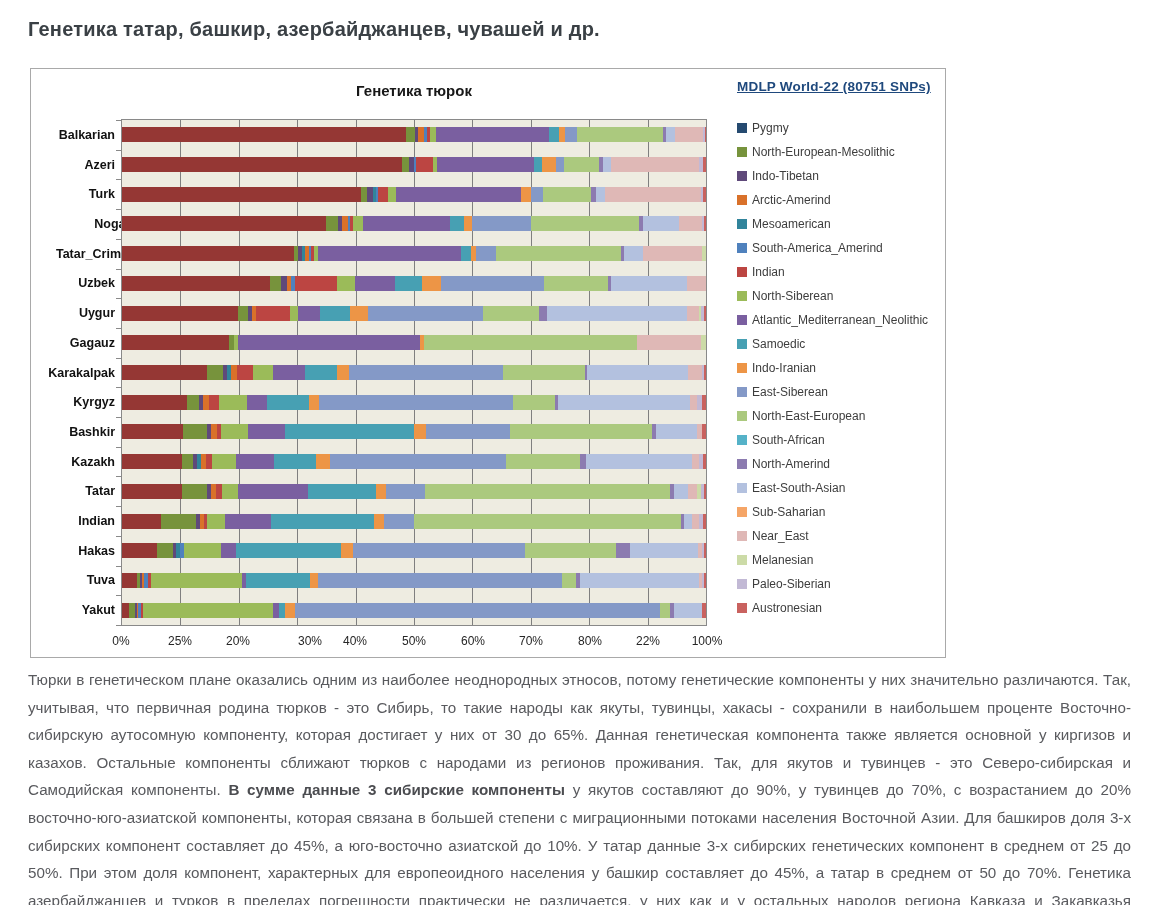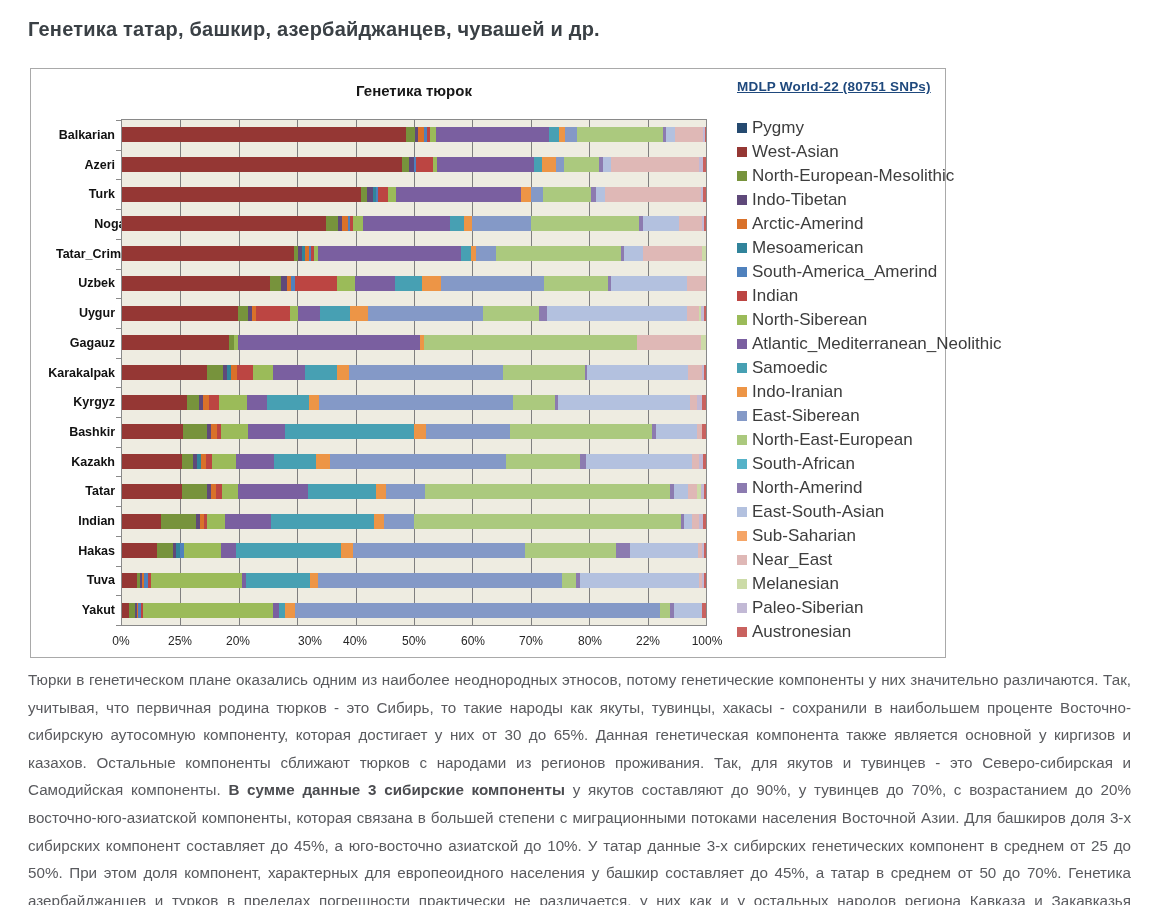--- a/index.html
+++ b/index.html
@@ -49,21 +49,21 @@
   .legend-title {
     font-size:13.5px; font-weight:bold; color:#1F497D;
     text-decoration:underline; margin-bottom:22px; letter-spacing:.2px;
   }
   .legend-item {
     height:24px; display:flex; align-items:center;
   }
   .legend-swatch {
     width:10px; height:10px; margin-right:5px; flex-shrink:0;
   }
-  .legend-label { font-size:17px; color:#3d3d3d; white-space:nowrap; }
+  .legend-label { font-size:12px; color:#3d3d3d; white-space:nowrap; }
   .article {
     position:absolute; left:28px; top:666px; width:1103px;
     font-size:15.2px; line-height:27.6px; color:#595a5e;
     text-align:justify;
   }
   .article b { color:#4b4c50; }
 </style>
 </head>
 <body>
 
@@ -436,24 +436,20 @@
       <div class="x-label" style="left: 651px;">100%</div>
     </div>
   <div class="legend">
     <div class="legend-title">MDLP World-22 (80751 SNPs)</div>
     <div id="legend-items">
         <div class="legend-item">
           <span class="legend-swatch" style="background: rgb(37, 74, 112);"></span>
           <span class="legend-label">Pygmy</span>
         </div>
         <div class="legend-item">
-          <span class="legend-swatch" style="background: rgb(149, 55, 52);"></span>
-          <span class="legend-label">West-Asian</span>
-        </div>
-        <div class="legend-item">
           <span class="legend-swatch" style="background: rgb(119, 147, 60);"></span>
           <span class="legend-label">North-European-Mesolithic</span>
         </div>
         <div class="legend-item">
           <span class="legend-swatch" style="background: rgb(95, 73, 122);"></span>
           <span class="legend-label">Indo-Tibetan</span>
         </div>
         <div class="legend-item">
           <span class="legend-swatch" style="background: rgb(217, 113, 42);"></span>
           <span class="legend-label">Arctic-Amerind</span>

